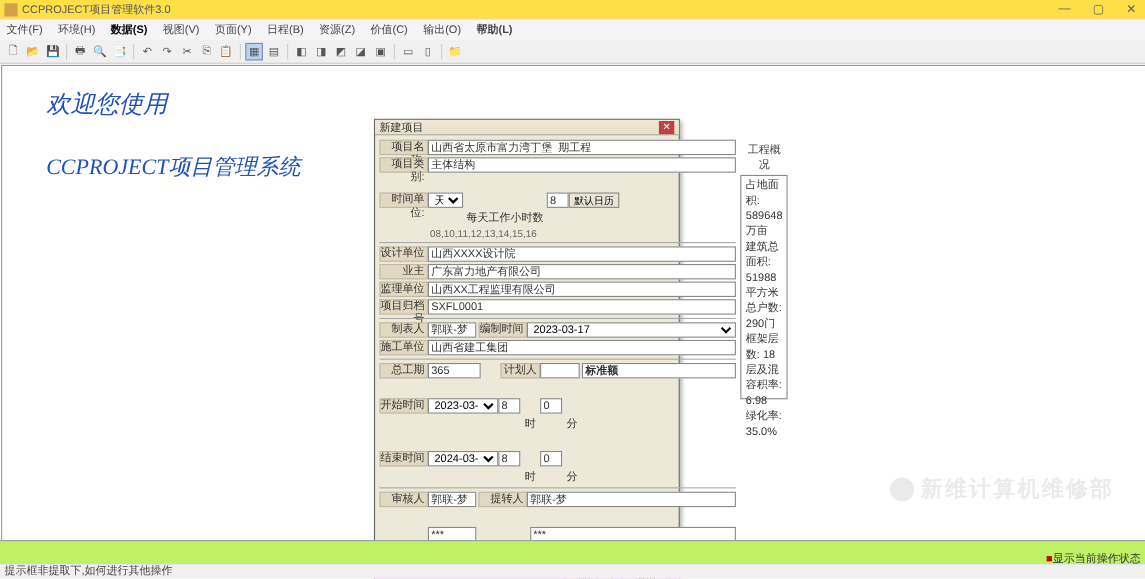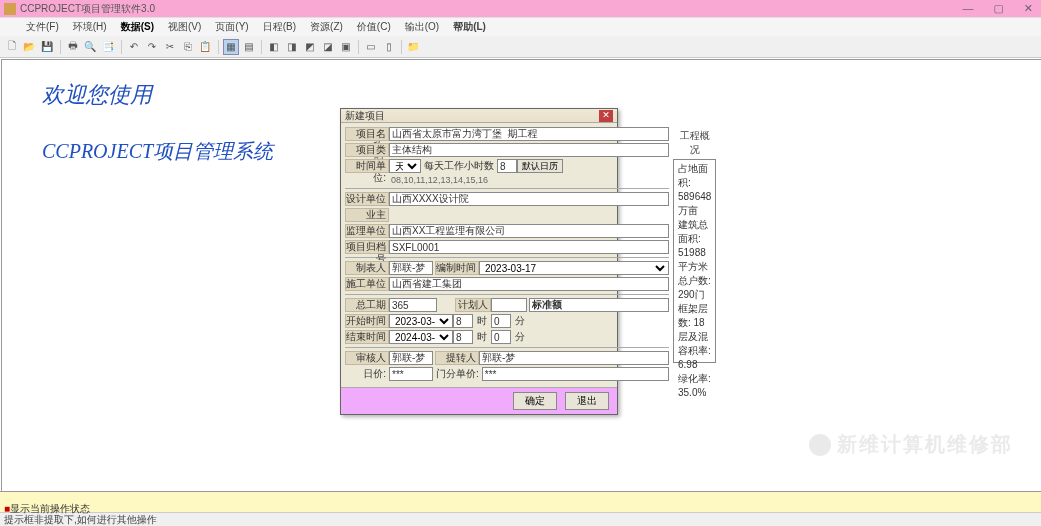--- a/index.html
+++ b/index.html
@@ -1,22 +1,22 @@
 <!DOCTYPE html>
 <html><head>
 <meta charset="utf-8">
 <style>
 * { box-sizing: border-box; margin: 0; padding: 0; }
 body { font-family: "Microsoft YaHei", SimSun, sans-serif; font-size: 11px; background: #fff; width: 1041px; height: 526px; overflow: hidden; }
-.titlebar { height: 18px; background: #f9a8d4; display: flex; align-items: center; padding: 0 4px; border-bottom: 1px solid #e0e0e0; }
+.titlebar { height: 18px; background: #fde047; display: flex; align-items: center; padding: 0 4px; border-bottom: 1px solid #e0e0e0; }
 .titlebar-icon { width: 12px; height: 12px; background: #d4a050; margin-right: 4px; }
 .titlebar-text { flex: 1; color: #555; font-size: 10px; }
 .win-btns { display: flex; gap: 12px; color: #666; font-size: 11px; }
 .win-btn { cursor: pointer; padding: 0 4px; }
-.menubar { height: 18px; display: flex; align-items: center; padding: 0 20px; gap: 2px; background: #f5f5f5; font-size: 10px; color: #444; }
+.menubar { height: 18px; display: flex; align-items: center; padding: 0 0; gap: 2px; background: #f5f5f5; font-size: 10px; color: #444; }
 .menu-item { padding: 1px 6px; cursor: pointer; }
 .toolbar { height: 22px; display: flex; align-items: center; padding: 0 4px; gap: 2px; background: #f0f0f0; border-bottom: 1px solid #ccc; }
 .tb-btn { width: 16px; height: 16px; display: inline-flex; align-items: center; justify-content: center; cursor: pointer; font-size: 10px; color: #555; }
 .tb-sep { width: 1px; height: 14px; background: #ccc; margin: 0 2px; }
 .workspace { position: relative; width: 100%; height: calc(100% - 92px); background: #fff; border: 1px solid #999; margin: 1px; }
 .welcome { position: absolute; left: 40px; top: 20px; color: #2050c0; font-family: KaiTi, serif; font-style: italic; }
 .welcome h1 { font-size: 22px; font-weight: normal; margin-bottom: 28px; }
 .welcome h2 { font-size: 20px; font-weight: normal; }
 .dialog { position: absolute; left: 338px; top: 48px; width: 278px; background: #ece9d8; border: 1px solid #666; box-shadow: 2px 2px 4px rgba(0,0,0,0.3); }
 .dlg-title { height: 14px; background: linear-gradient(#f0e8d8,#e8e0c8); display: flex; align-items: center; padding: 0 4px; font-size: 10px; color: #333; border-bottom: 1px solid #aaa; gap: 17px; }
@@ -31,27 +31,27 @@
 .btn-sm { height: 14px; border: 1px solid #888; background: #e8e4d8; font-size: 9px; padding: 0 4px; cursor: pointer; line-height: 11px; }
 .sep-line { height: 1px; background: #aaa; margin: 3px 0; }
 .fieldset-lbl { font-size: 10px; color: #444; text-align: center; padding: 2px; }
 .summary-box { border: 1px solid #888; background: #fff; padding: 2px 4px; height: 204px; font-size: 10px; color: #333; line-height: 14px; }
 .dlg-cols { display: flex; gap: 4px; }
 .dlg-left { flex: 1; }
 .dlg-right { width: 96px; }
 .dlg-footer { display: flex; justify-content: flex-end; gap: 8px; padding: 4px 8px; border-top: 1px solid #aaa; background: #f0abfc; }
 .dlg-btn { width: 44px; height: 18px; border: 1px solid #888; background: #e8e4d8; font-size: 10px; cursor: pointer; }
 .statusbar { position: absolute; bottom: 0; left: 0; right: 0; }
-.status-row1 { height: 14px; background: #fef9c3; font-size: 10px; color: #333; padding: 10px 4px; border-top: 1px solid #999; line-height: 13px; }
+.status-row1 { height: 14px; background: #bef264; font-size: 10px; color: #333; padding: 10px 4px; border-top: 1px solid #999; line-height: 13px; text-align: right; }
 .status-row1 .red { color: #c00; }
 .status-row2 { height: 14px; background: #f0f0f0; font-size: 10px; color: #444; padding: 0 4px; line-height: 13px; border-top: 1px solid #ccc; }
 .watermark { position: absolute; right: 28px; bottom: 34px; color: #e8e8e8; font-size: 20px; font-weight: bold; display: flex; align-items: center; gap: 6px; letter-spacing: 2px; opacity: 0.9; }
 .watermark .wm-icon { width: 22px; height: 22px; border-radius: 50%; background: #e8e8e8; }
 .spinner-pair { display: inline-flex; align-items: center; gap: 1px; }
-.suffix { font-size: 10px; padding: 0 3px; color: #333; }
+.suffix { font-size: 10px; padding: 0 3px; color: #333; margin-top: 32px; }
 .small-txt { font-size: 9px; color: #666; padding-left: 46px; }
 </style>
 </head>
 <body>
 
 <div class="titlebar">
   <div class="titlebar-icon"></div>
   <div class="titlebar-text">CCPROJECT项目管理软件3.0</div>
   <div class="win-btns">
     <span class="win-btn">—</span>
@@ -133,20 +133,21 @@
             <button class="btn-sm">默认日历</button>
           </div>
           <div class="small-txt">08,10,11,12,13,14,15,16</div>
           <div class="sep-line"></div>
           <div class="row">
             <span class="lbl">设计单位</span>
             <input class="fld" value="山西XXXX设计院" style="">
           </div>
           <div class="row">
             <span class="lbl">业主</span>
+            <input class="fld" value="广东富力地产有限公司" style="">
           </div>
           <div class="row">
             <span class="lbl">监理单位</span>
             <input class="fld" value="山西XX工程监理有限公司" style="">
           </div>
           <div class="row">
             <span class="lbl">项目归档号</span>
             <input class="fld" value="SXFL0001" style="">
           </div>
           <div class="sep-line"></div>

